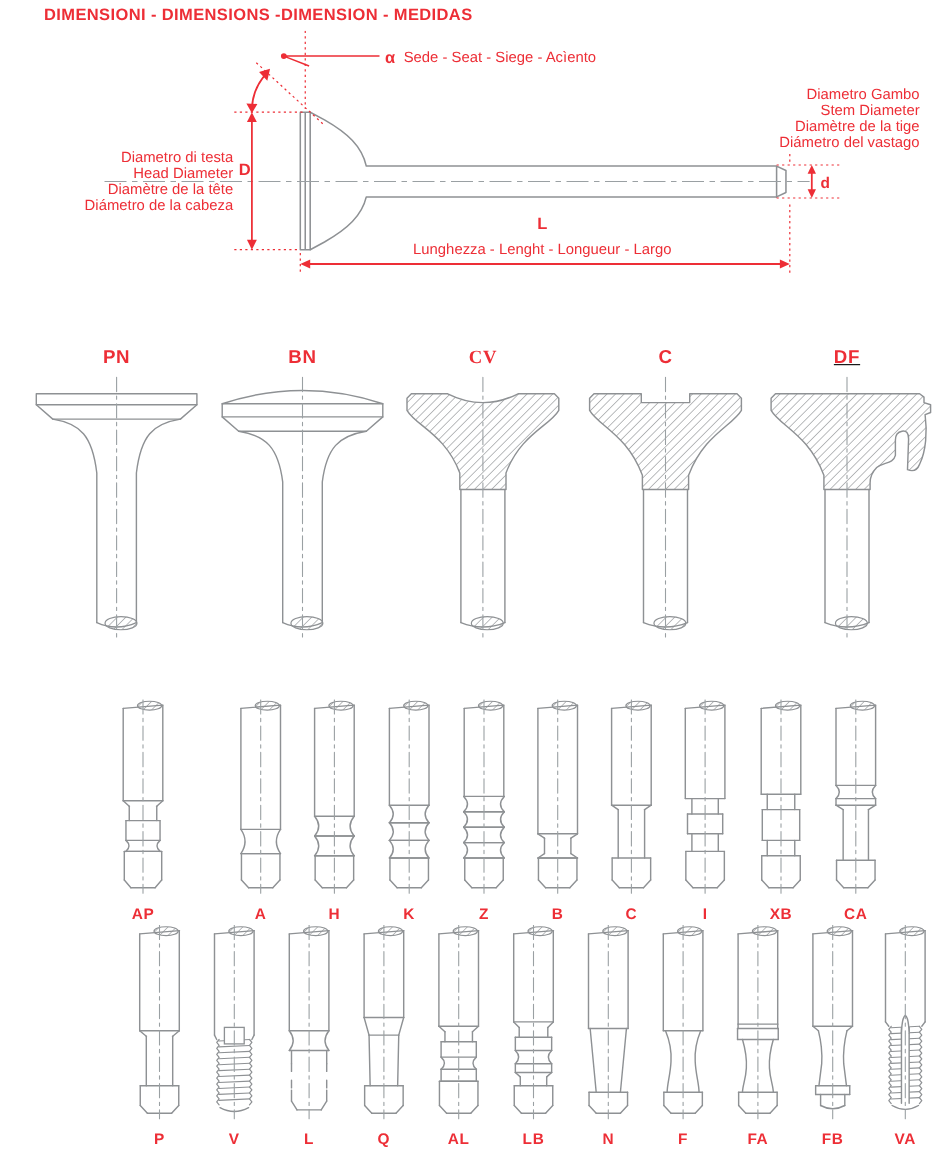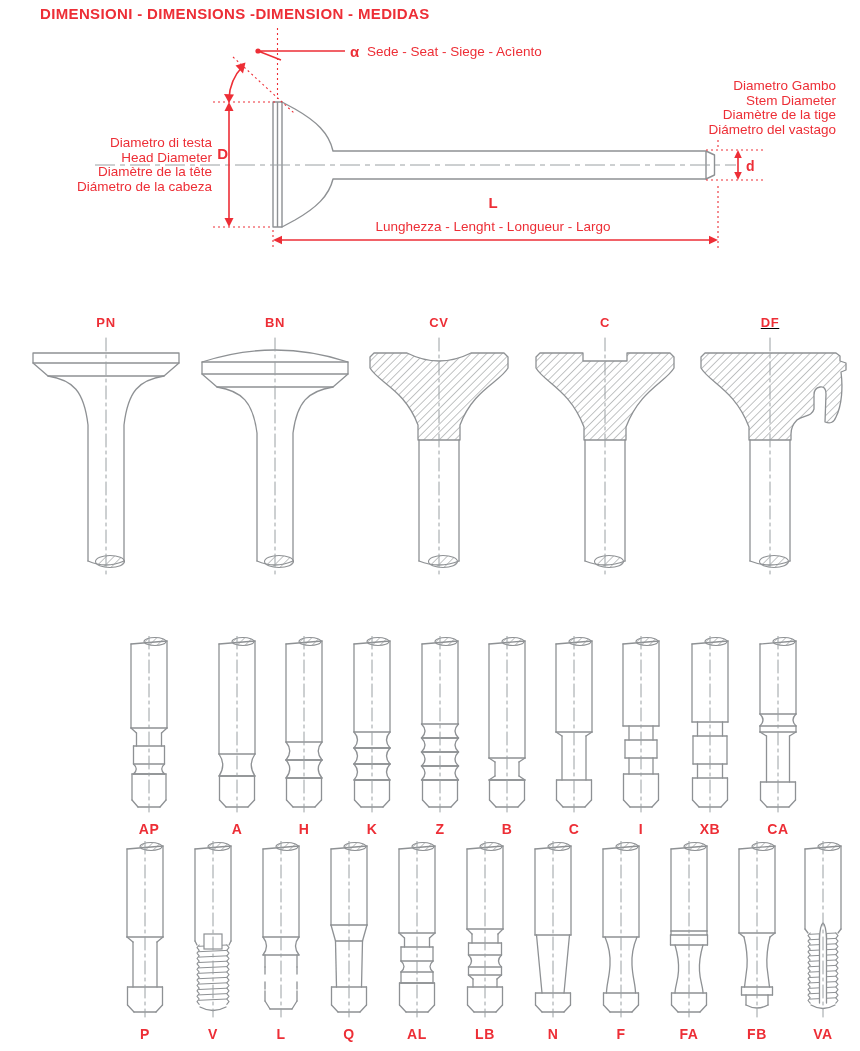--- a/index.html
+++ b/index.html
@@ -1,21 +1,21 @@
 <!DOCTYPE html>
 <html><head>
 <meta charset="utf-8">
 <style>
   html,body{margin:0;padding:0;background:#fff;}
   .page{position:relative;width:860px;height:1051px;background:#fff;overflow:hidden;
         font-family:"Liberation Sans",sans-serif;padding-left:16px;}
   .sec-title{position:absolute;left:40px;color:#ED2E36;font-weight:bold;font-size:15px;
              letter-spacing:.35px;white-space:nowrap;}
   .fig-block{position:absolute;}
-  .code-label{color:#ED2E36;font-weight:bold;font-size:13px;text-align:center;
+  .code-label{color:#ED2E36;font-weight:bold;font-size:17px;text-align:center;
               letter-spacing:.6px;white-space:nowrap;}
   .stem-label{font-size:14px;margin-top:3px;}
   svg text{fill:#ED2E36;}
   .t-sm{font-size:13.5px;}
   .t-b{font-size:15px;font-weight:bold;}
   .t-b2{font-size:14px;font-weight:bold;}
 </style>
 </head>
 <body>
 
@@ -106,21 +106,21 @@
       <div class="fig-block" style="left: 190px; top: 315px; width: 170px;"><div class="code-label ">BN</div><svg width="170" height="252" viewBox="0 0 170 252">
           <path d="M12,32 Q85,8 158,32" fill="none" stroke="#8E9194" stroke-width="1.3" stroke-linecap="round" stroke-linejoin="round"></path>
           <path d="M12,32 H158 M12,44 H158 M12,32 V44 M158,32 V44" fill="none" stroke="#8E9194" stroke-width="1.3" stroke-linecap="round" stroke-linejoin="round"></path>
           <path d="M12,44 L27,57 H143 L158,44" fill="none" stroke="#8E9194" stroke-width="1.3" stroke-linecap="round" stroke-linejoin="round"></path>
           <path d="M27,57 C52,61 63,72 67,103 V231" fill="none" stroke="#8E9194" stroke-width="1.3" stroke-linecap="round" stroke-linejoin="round"></path>
           <path d="M143,57 C118,61 107,72 103,103 V231" fill="none" stroke="#8E9194" stroke-width="1.3" stroke-linecap="round" stroke-linejoin="round"></path>
           <path d="M67,231 Q85,239 103,231" fill="none" stroke="#8E9194" stroke-width="1.3" stroke-linecap="round" stroke-linejoin="round"></path>
           <ellipse cx="89" cy="231.5" rx="14.5" ry="6" fill="url(#hatch)" stroke="#8E9194" stroke-width="1.1"></ellipse>
           <line x1="85" y1="8" x2="85" y2="248" stroke="#9AA0A3" stroke-width="1" stroke-linecap="round" stroke-dasharray="13 4 3 4"></line>
         </svg></div>
-      <div class="fig-block" style="left: 354px; top: 315px; width: 170px;"><div class="code-label ">CV</div><svg width="170" height="252" viewBox="0 0 170 252">
+      <div class="fig-block" style="left: 354px; top: 315px; width: 170px; font-family: Liberation Serif, serif;"><div class="code-label ">CV</div><svg width="170" height="252" viewBox="0 0 170 252">
           <path d="M20,23 L53,23 Q85,39 117,23 L150,23 L154,27 V38 C146,52 119,60 106,95 L106,110 L64,110 L64,95 C51,60 24,52 16,38 V27 Z" fill="url(#hatch)" stroke="#8E9194" stroke-width="1.3" stroke-linecap="round" stroke-linejoin="round"></path>
           <path d="M65,110 V231 M105,110 V231" fill="none" stroke="#8E9194" stroke-width="1.3" stroke-linecap="round" stroke-linejoin="round"></path>
           <path d="M65,231 Q85,239 105,231" fill="none" stroke="#8E9194" stroke-width="1.3" stroke-linecap="round" stroke-linejoin="round"></path>
           <ellipse cx="89" cy="231.5" rx="14.5" ry="6" fill="url(#hatch)" stroke="#8E9194" stroke-width="1.1"></ellipse>
           <line x1="85" y1="8" x2="85" y2="248" stroke="#9AA0A3" stroke-width="1" stroke-linecap="round" stroke-dasharray="13 4 3 4"></line>
         </svg></div>
       <div class="fig-block" style="left: 520px; top: 315px; width: 170px;"><div class="code-label ">C</div><svg width="170" height="252" viewBox="0 0 170 252">
           <path d="M16,27 L20,23 L63,23 V31 H107 V23 L150,23 L154,27 V38 C146,52 120,60 106,97 L106,110 L64,110 L64,97 C50,60 24,52 16,38 Z" fill="url(#hatch)" stroke="#8E9194" stroke-width="1.3" stroke-linecap="round" stroke-linejoin="round"></path>
           <path d="M65,110 V231 M105,110 V231" fill="none" stroke="#8E9194" stroke-width="1.3" stroke-linecap="round" stroke-linejoin="round"></path>
           <path d="M65,231 Q85,239 105,231" fill="none" stroke="#8E9194" stroke-width="1.3" stroke-linecap="round" stroke-linejoin="round"></path>
@@ -130,21 +130,21 @@
       <div class="fig-block" style="left: 685px; top: 315px; width: 170px; text-decoration: underline;"><div class="code-label ">DF</div><svg width="170" height="252" viewBox="0 0 170 252">
           <path d="M16,27 L20,23 L151,23 L155,26 V31 L161,33 V40 L156,42 C158,57 157,75 151,87 Q148,95 140,92 L141,64 Q141,56 135,57 Q129,58 129,65 V79 C127,87 118,85 112,90 C108,94 106,99 106,104 L106,110 L64,110 L64,97 C50,60 24,52 16,38 Z" fill="url(#hatch)" stroke="#8E9194" stroke-width="1.3" stroke-linecap="round" stroke-linejoin="round"></path>
           <path d="M65,110 V231 M105,110 V231" fill="none" stroke="#8E9194" stroke-width="1.3" stroke-linecap="round" stroke-linejoin="round"></path>
           <path d="M65,231 Q85,239 105,231" fill="none" stroke="#8E9194" stroke-width="1.3" stroke-linecap="round" stroke-linejoin="round"></path>
           <ellipse cx="89" cy="231.5" rx="14.5" ry="6" fill="url(#hatch)" stroke="#8E9194" stroke-width="1.1"></ellipse>
           <line x1="85" y1="8" x2="85" y2="248" stroke="#9AA0A3" stroke-width="1" stroke-linecap="round" stroke-dasharray="13 4 3 4"></line>
         </svg></div>
     </div>
 
   <div id="groove-row1">
-      <div class="fig-block" style="left: 119px; top: 636px; width: 60px;"><svg width="60" height="178" viewBox="0 0 60 178">
+      <div class="fig-block" style="left: 100px; top: 636px; width: 60px;"><svg width="60" height="178" viewBox="0 0 60 178">
           <line x1="12" y1="8" x2="48" y2="5" stroke="#8E9194" stroke-width="1.3" stroke-linecap="round"></line>
           <ellipse cx="36" cy="5.5" rx="11" ry="4" fill="url(#hatch)" stroke="#8E9194" stroke-width="1.1"></ellipse>
           <line x1="12" y1="8" x2="12" y2="92" stroke="#8E9194" stroke-width="1.3" stroke-linecap="round"></line>
           <line x1="48" y1="5" x2="48" y2="92" stroke="#8E9194" stroke-width="1.3" stroke-linecap="round"></line>
           <line x1="12" y1="92" x2="48" y2="92" stroke="#8E9194" stroke-width="1.3" stroke-linecap="round"></line>
           <line x1="12" y1="92" x2="17.5" y2="97" stroke="#8E9194" stroke-width="1.3" stroke-linecap="round"></line>
           <line x1="48" y1="92" x2="42.5" y2="97" stroke="#8E9194" stroke-width="1.3" stroke-linecap="round"></line>
           <line x1="17.5" y1="97" x2="17.5" y2="110" stroke="#8E9194" stroke-width="1.3" stroke-linecap="round"></line>
           <line x1="42.5" y1="97" x2="42.5" y2="110" stroke="#8E9194" stroke-width="1.3" stroke-linecap="round"></line>
           <line x1="14.5" y1="110" x2="45.5" y2="110" stroke="#8E9194" stroke-width="1.3" stroke-linecap="round"></line>

